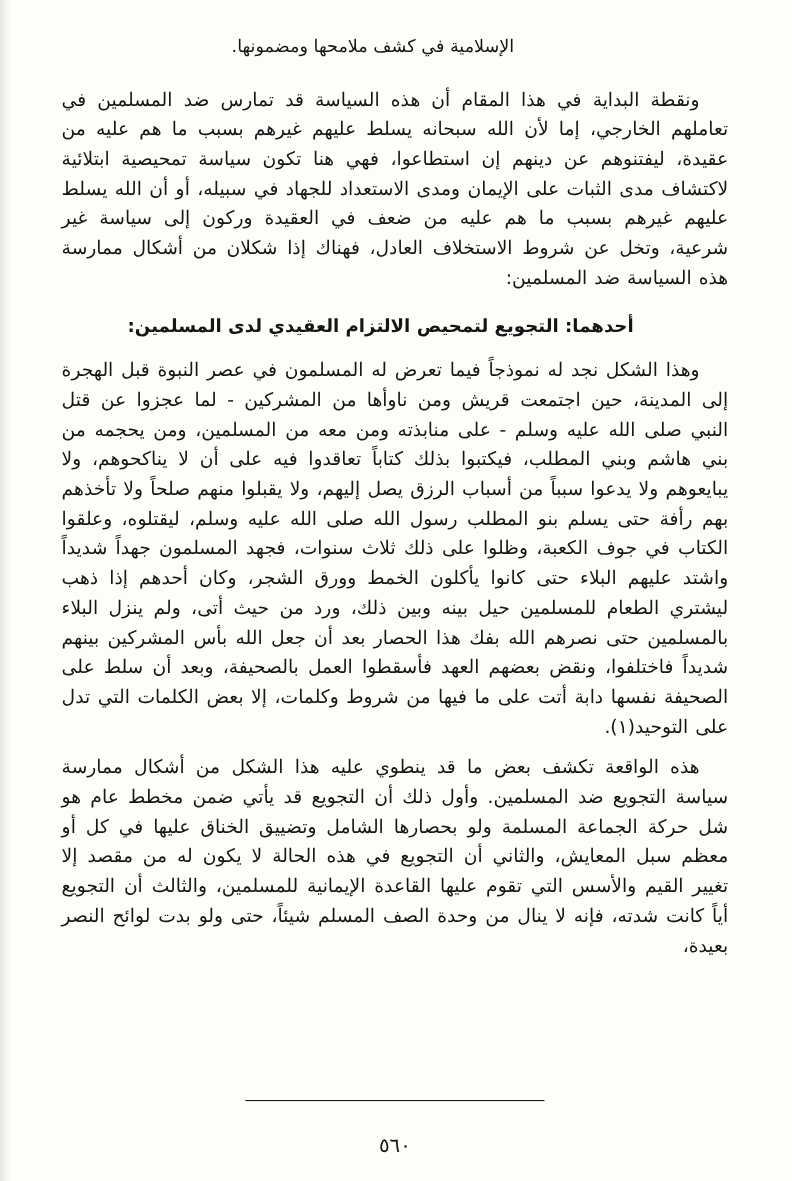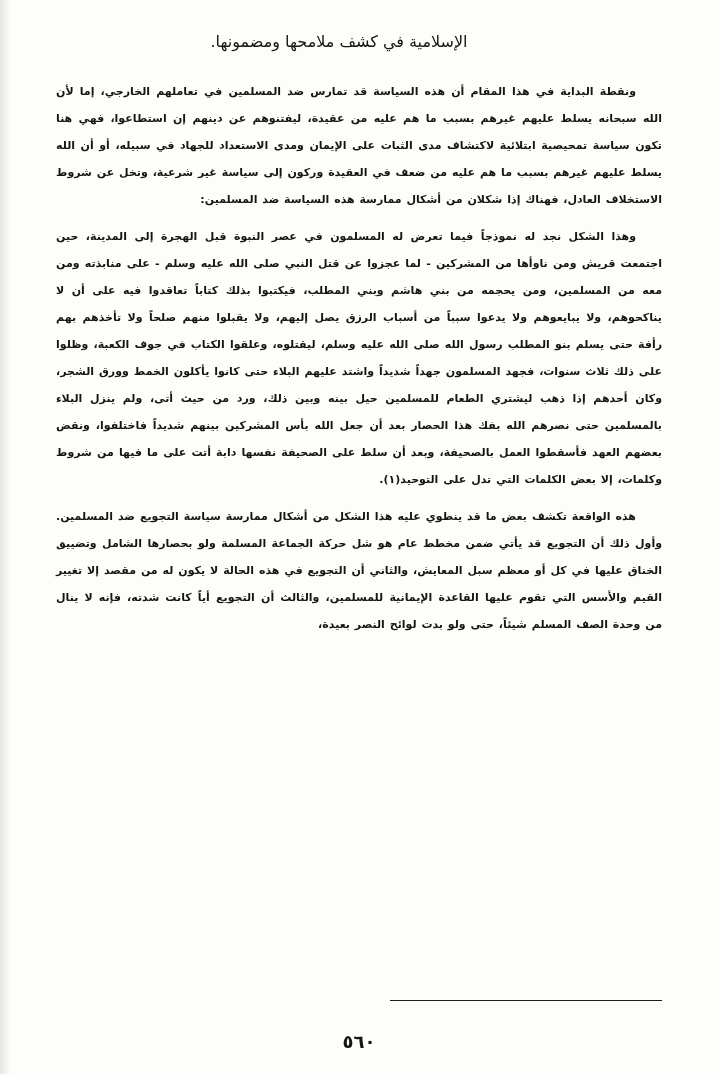--- a/index.html
+++ b/index.html
@@ -12,44 +12,44 @@
   .page {
     position: relative;
     width: 720px; height: 1074px;
     background: #fdfdfa;
     color: #151515;
     direction: rtl;
     display: flex;
     flex-direction: column;
     padding: 26px 58px 22px 56px;
     overflow: hidden;
+    align-items: center;
   }
   
   .page::before {
     content: "";
     position: absolute;
     left: 0; top: 0; bottom: 0;
     width: 10px;
     background: linear-gradient(to right, rgba(60,60,55,0.12), rgba(60,60,55,0));
     pointer-events: none;
   }
   .running-head {
     text-align: center;
     font-size: 16px;
     line-height: 24px;
     margin: 4px 40px 14px 0;
   }
   .para {
     margin: 10px 0 0 0;
-    font-size: 11px;
+    font-size: 17px;
     line-height: 27px;
     text-align: justify;
     text-indent: 26px;
     word-spacing: 1px;
-    font-weight: bold;
   }
   .section-heading {
     font-size: 16.5px;
     font-weight: bold;
     line-height: 27px;
     margin: 16px 26px 4px 0;
   }
   .footer {
     margin-top: auto;
   }
@@ -61,35 +61,36 @@
   }
   .footnote {
     font-size: 12.8px;
     line-height: 20px;
     text-align: justify;
     word-spacing: 1px;
     padding-left: 6px;
   }
   .page-number {
     text-align: center;
-    font-weight: bold;
+    font-weight: normal;
     font-size: 18px;
     letter-spacing: 2px;
     margin-top: 30px;
   }
 </style>
 </head>
 <body>
 
 <div class="page">
 
   <div class="running-head">الإسلامية في كشف ملامحها ومضمونها.</div>
 
   <p class="para">ونقطة البداية في هذا المقام أن هذه السياسة قد تمارس ضد المسلمين في تعاملهم الخارجي، إما لأن الله سبحانه يسلط عليهم غيرهم بسبب ما هم عليه من عقيدة، ليفتنوهم عن دينهم إن استطاعوا، فهي هنا تكون سياسة تمحيصية ابتلائية لاكتشاف مدى الثبات على الإيمان ومدى الاستعداد للجهاد في سبيله، أو أن الله يسلط عليهم غيرهم بسبب ما هم عليه من ضعف في العقيدة وركون إلى سياسة غير شرعية، وتخل عن شروط الاستخلاف العادل، فهناك إذا شكلان من أشكال ممارسة هذه السياسة ضد المسلمين:</p>
 
+  <h2 class="section-heading">أحدهما: التجويع لتمحيص الالتزام العقيدي لدى المسلمين:</h2>
 
   <p class="para">وهذا الشكل نجد له نموذجاً فيما تعرض له المسلمون في عصر النبوة قبل الهجرة إلى المدينة، حين اجتمعت قريش ومن ناوأها من المشركين - لما عجزوا عن قتل النبي صلى الله عليه وسلم - على منابذته ومن معه من المسلمين، ومن يحجمه من بني هاشم وبني المطلب، فيكتبوا بذلك كتاباً تعاقدوا فيه على أن لا يناكحوهم، ولا يبايعوهم ولا يدعوا سبباً من أسباب الرزق يصل إليهم، ولا يقبلوا منهم صلحاً ولا تأخذهم بهم رأفة حتى يسلم بنو المطلب رسول الله صلى الله عليه وسلم، ليقتلوه، وعلقوا الكتاب في جوف الكعبة، وظلوا على ذلك ثلاث سنوات، فجهد المسلمون جهداً شديداً واشتد عليهم البلاء حتى كانوا يأكلون الخمط وورق الشجر، وكان أحدهم إذا ذهب ليشتري الطعام للمسلمين حيل بينه وبين ذلك، ورد من حيث أتى، ولم ينزل البلاء بالمسلمين حتى نصرهم الله بفك هذا الحصار بعد أن جعل الله بأس المشركين بينهم شديداً فاختلفوا، ونقض بعضهم العهد فأسقطوا العمل بالصحيفة، وبعد أن سلط على الصحيفة نفسها دابة أتت على ما فيها من شروط وكلمات، إلا بعض الكلمات التي تدل على التوحيد(١).</p>
 
   <p class="para">هذه الواقعة تكشف بعض ما قد ينطوي عليه هذا الشكل من أشكال ممارسة سياسة التجويع ضد المسلمين. وأول ذلك أن التجويع قد يأتي ضمن مخطط عام هو شل حركة الجماعة المسلمة ولو بحصارها الشامل وتضييق الخناق عليها في كل أو معظم سبل المعايش، والثاني أن التجويع في هذه الحالة لا يكون له من مقصد إلا تغيير القيم والأسس التي تقوم عليها القاعدة الإيمانية للمسلمين، والثالث أن التجويع أياً كانت شدته، فإنه لا ينال من وحدة الصف المسلم شيئاً، حتى ولو بدت لوائح النصر بعيدة،</p>
 
   <div class="footer">
     <div class="footnote-rule"></div>
     <div class="page-number">٥٦٠</div>
   </div>
 

